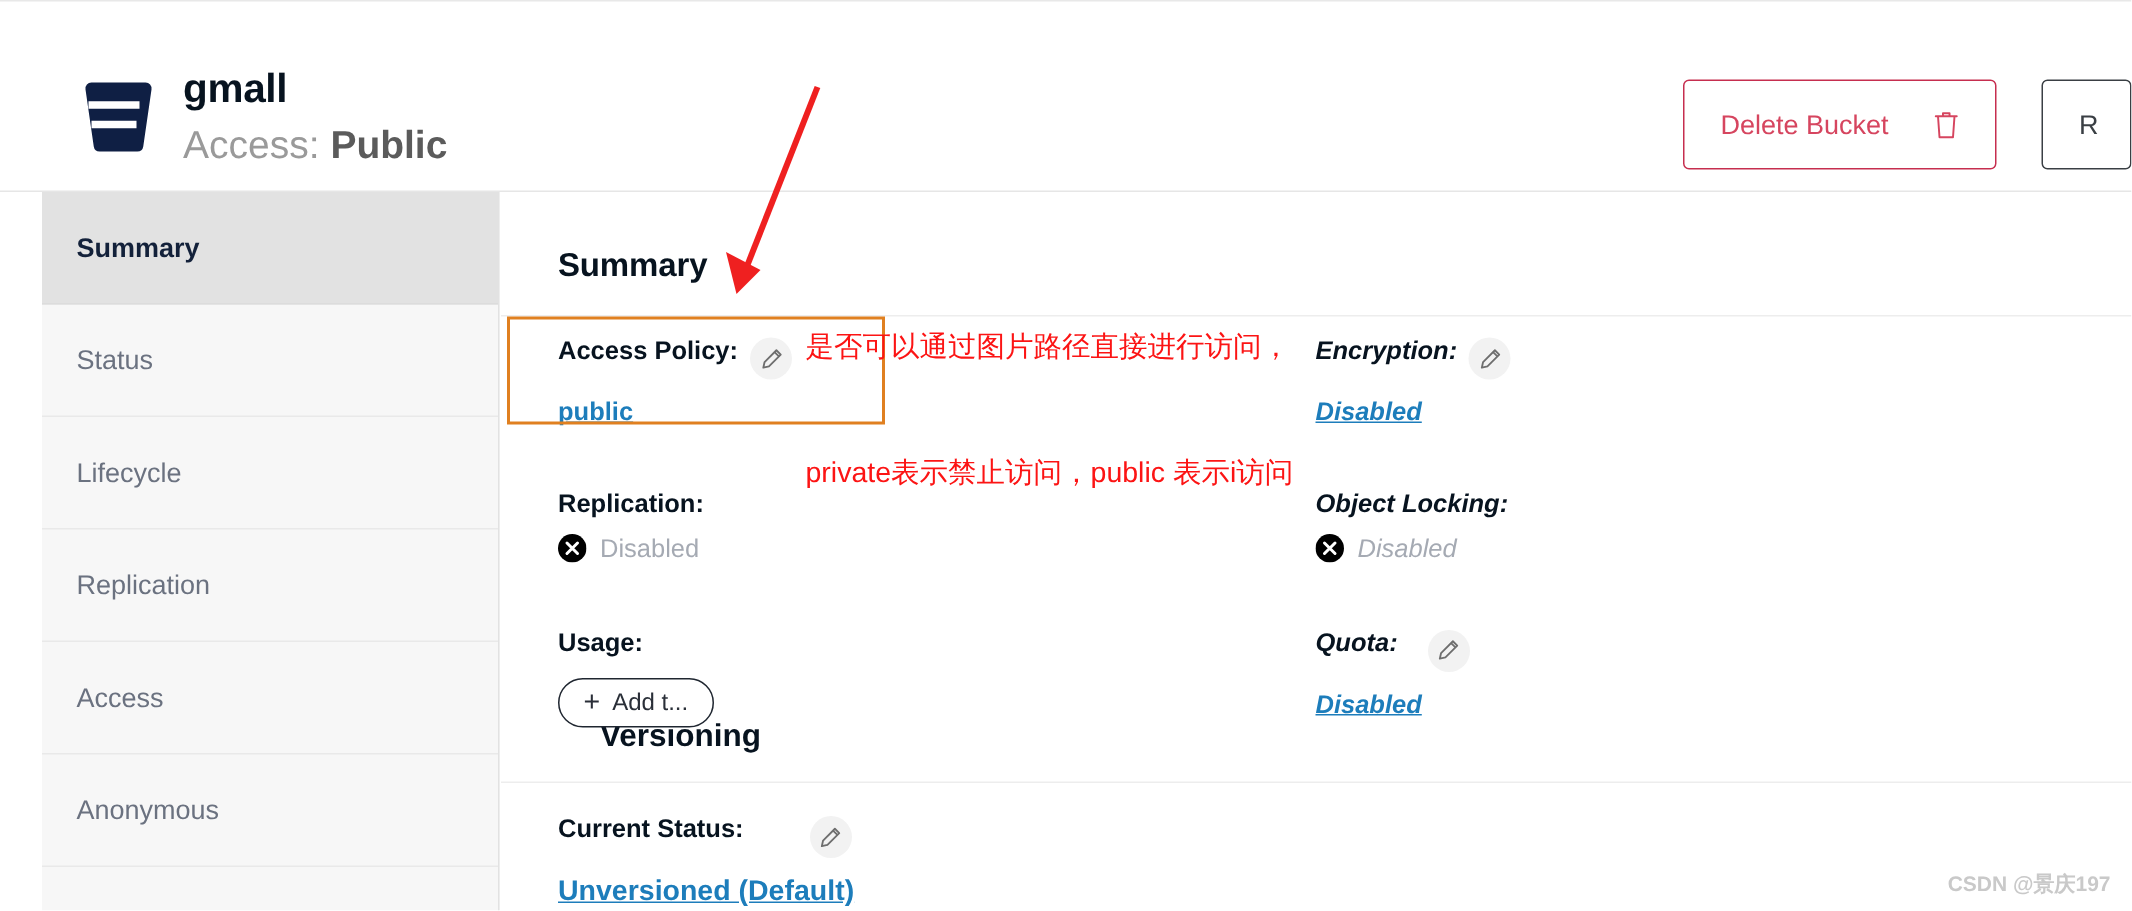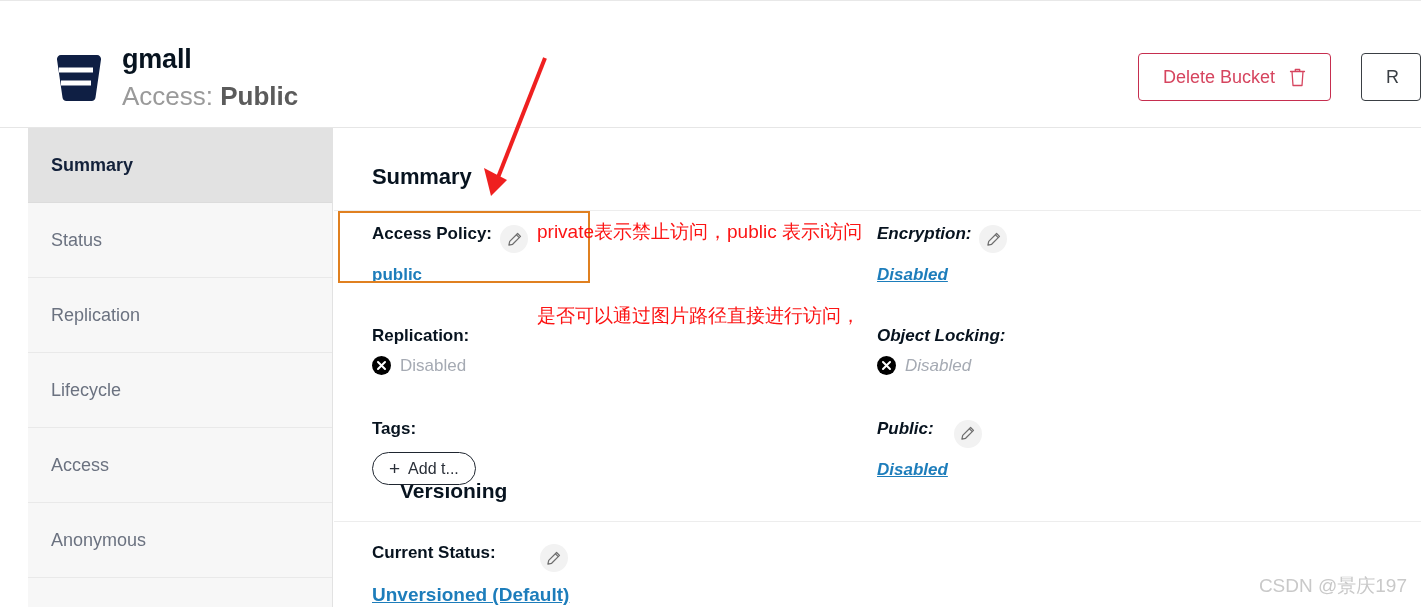--- a/index.html
+++ b/index.html
@@ -69,24 +69,24 @@
     align-items: center;
     gap: 30px;
     padding-right: 0;
     padding-top: 25px;
   }
   .btn {
     font-size: 18px;
     border-radius: 4px;
     background: #ffffff;
     padding: 0 24px;
-    height: 48px;
-    display: flex;
-    align-items: center;
-    gap: 14px;
+    height: 60px;
+    display: flex;
+    align-items: center;
+    gap: 30px;
     box-sizing: border-box;
     white-space: nowrap;
     cursor: pointer;
   }
   .btn-danger {
     border: 1px solid #c62e4f;
     color: #d6455f;
   }
   .btn-neutral {
     border: 1px solid #3a3f44;
@@ -275,22 +275,23 @@
     height: 72px;
     border: 2px solid #e08020;
     box-sizing: border-box;
     pointer-events: none;
   }
   .watermark {
     position: absolute;
     right: 14px;
     bottom: 8px;
     color: #c9c9c9;
-    font-size: 19px;
+    font-size: 14px;
     pointer-events: none;
+    font-weight: bold;
   }
 </style>
 </head>
 <body>
 
 <div class="top-hairline"></div>
 
 <div class="page-header">
 
   <div class="brand">
@@ -321,24 +322,24 @@
 <div class="header-divider"></div>
 
 <div class="sidebar">
   <div class="side-item active">
     <span>Summary</span>
   </div>
   <div class="side-item">
     <span>Status</span>
   </div>
   <div class="side-item">
+    <span>Lifecycle</span>
+  </div>
+  <div class="side-item">
     <span>Replication</span>
-  </div>
-  <div class="side-item">
-    <span>Lifecycle</span>
   </div>
   <div class="side-item">
     <span>Access</span>
   </div>
   <div class="side-item">
     <span>Anonymous</span>
   </div>
   <div class="side-item"></div>
 </div>
 
@@ -368,21 +369,21 @@
         <div class="field-value-muted">
           <svg class="x-icon" viewBox="0 0 20 20">
             <circle cx="10" cy="10" r="10" fill="#000000"></circle>
             <path d="M6.3 6.3 L13.7 13.7 M13.7 6.3 L6.3 13.7" stroke="#ffffff" stroke-width="2.1" stroke-linecap="round"></path>
           </svg>
           <span>Disabled</span>
         </div>
       </div>
 
       <div style="margin-top:44px">
-        <div class="field-label">Tags:</div>
+        <div class="field-label">Usage:</div>
         <div class="add-tag-btn">
           <span class="plus-glyph">+</span>
           <span>Add t...</span>
         </div>
       </div>
     </div>
 
     <div class="col col-b" style="top:14px">
       <div>
         <div class="field-label">
@@ -403,21 +404,21 @@
           <svg class="x-icon" viewBox="0 0 20 20">
             <circle cx="10" cy="10" r="10" fill="#000000"></circle>
             <path d="M6.3 6.3 L13.7 13.7 M13.7 6.3 L6.3 13.7" stroke="#ffffff" stroke-width="2.1" stroke-linecap="round"></path>
           </svg>
           <span>Disabled</span>
         </div>
       </div>
 
       <div style="margin-top:44px">
         <div class="field-label">
-          <span>Public:</span>
+          <span>Quota:</span>
           <span class="edit-btn" style="margin-left:12px">
             <svg class="pencil-icon" viewBox="0 0 16 16">
               <path d="M11.3 1.6 l3.1 3.1 -8.4 8.4 -4 0.9 0.9 -4 z" fill="none" stroke="#6e6e6e" stroke-width="1.3" stroke-linejoin="round"></path>
               <path d="M10 2.9 l3.1 3.1" fill="none" stroke="#6e6e6e" stroke-width="1.3"></path>
             </svg>
           </span>
         </div>
         <a class="field-value-link">Disabled</a>
       </div>
     </div>
@@ -445,17 +446,17 @@
 <svg class="anno-svg" viewBox="0 0 1421 607">
   <g>
     <line x1="545" y1="58" x2="497" y2="180" stroke="#ef2020" stroke-width="4"></line>
     <polygon points="491,196 484,168 507,180" fill="#ef2020"></polygon>
   </g>
 </svg>
 
 <div class="highlight-box"></div>
 
 <div class="anno-text">
+  <div>是否可以通过图片路径直接进行访问，</div>
   <div>private表示禁止访问，public 表示i访问</div>
-  <div>是否可以通过图片路径直接进行访问，</div>
 </div>
 
 <div class="watermark">CSDN @景庆197</div>
 
 </body></html>

